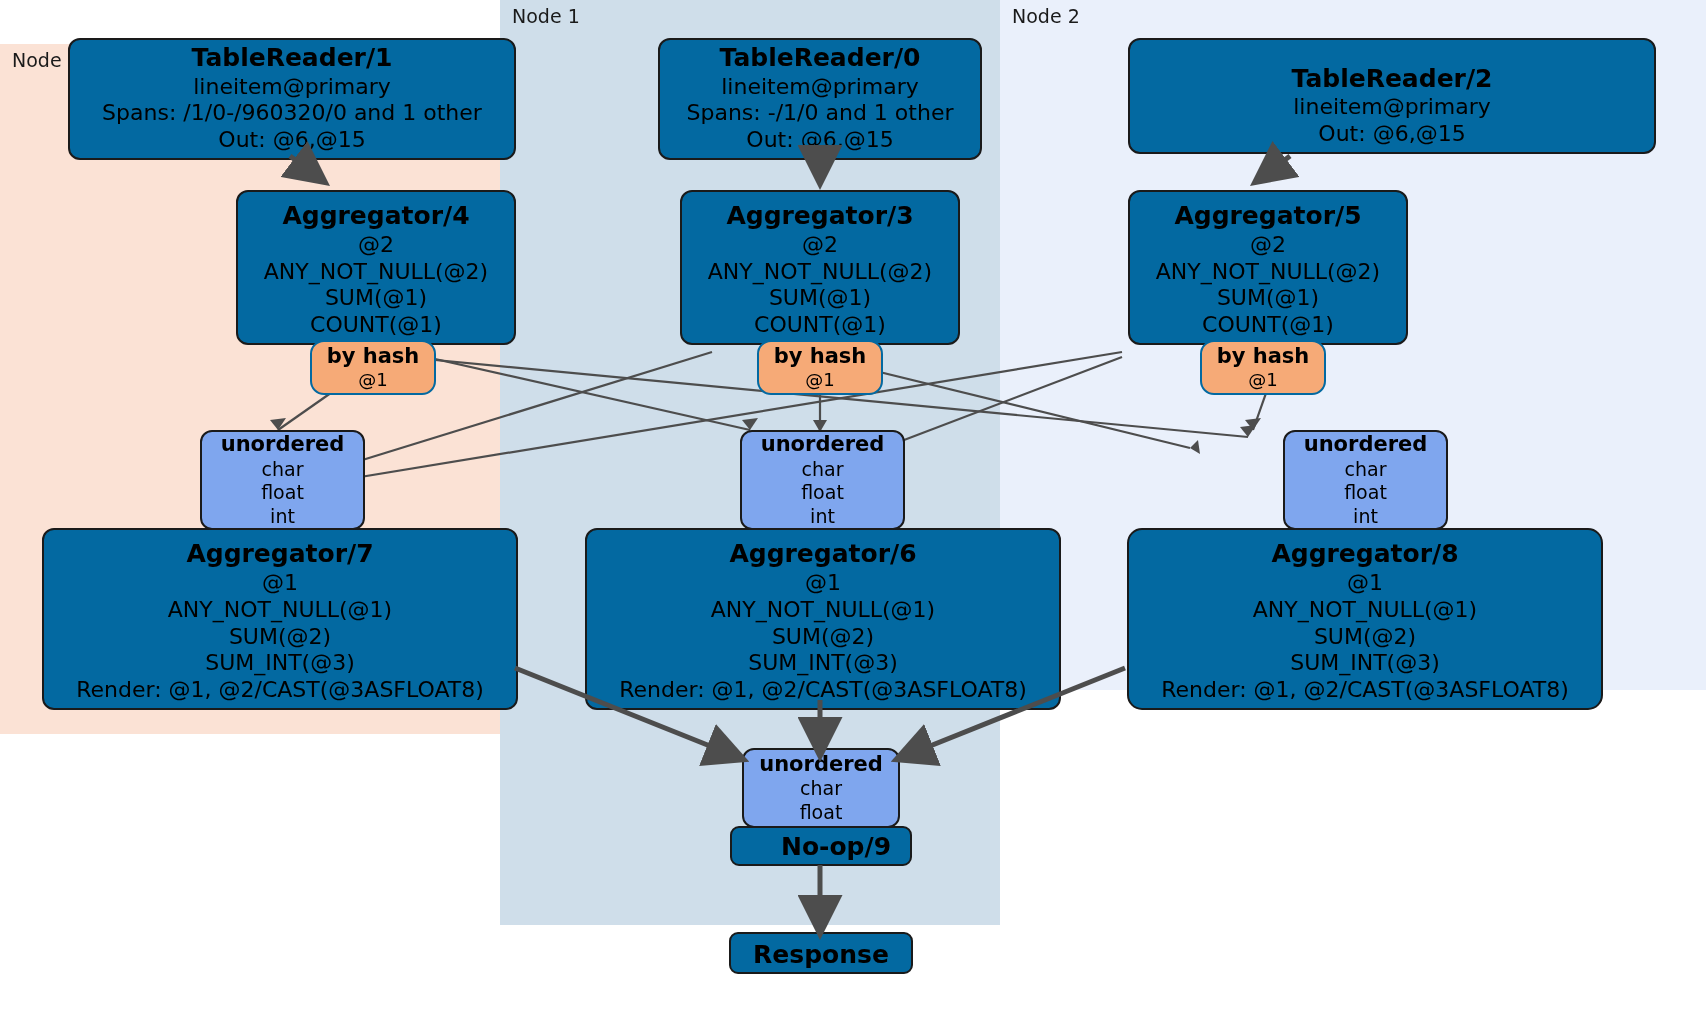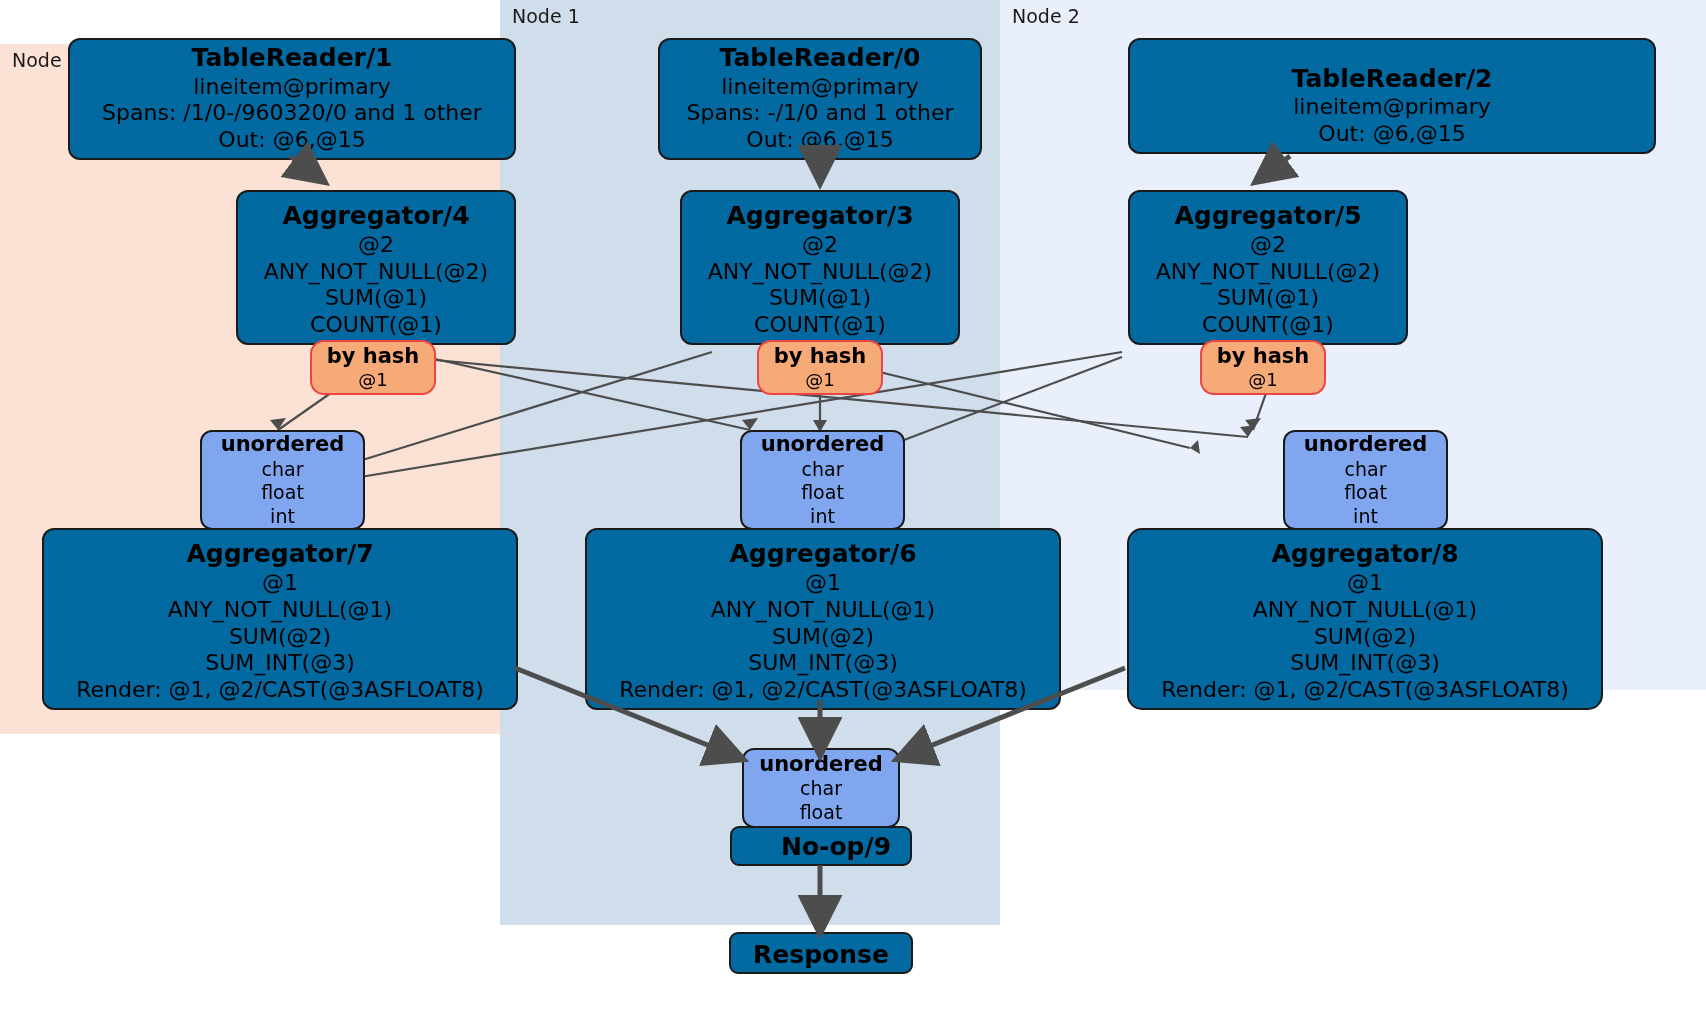--- a/index.html
+++ b/index.html
@@ -63,21 +63,21 @@
   .proc.compact {
     padding: 2px 14px;
     border-radius: 9px;
   }
 
   
   .router {
     position: absolute;
     box-sizing: border-box;
     background: #f6aa77;
-    border: 2px solid #ef4444;
+    border: 2px solid #0369a1;
     border-radius: 14px;
     display: flex;
     flex-direction: column;
     align-items: center;
     justify-content: center;
     text-align: center;
     color: #000000;
     z-index: 6;
   }
   .router .ttl {

